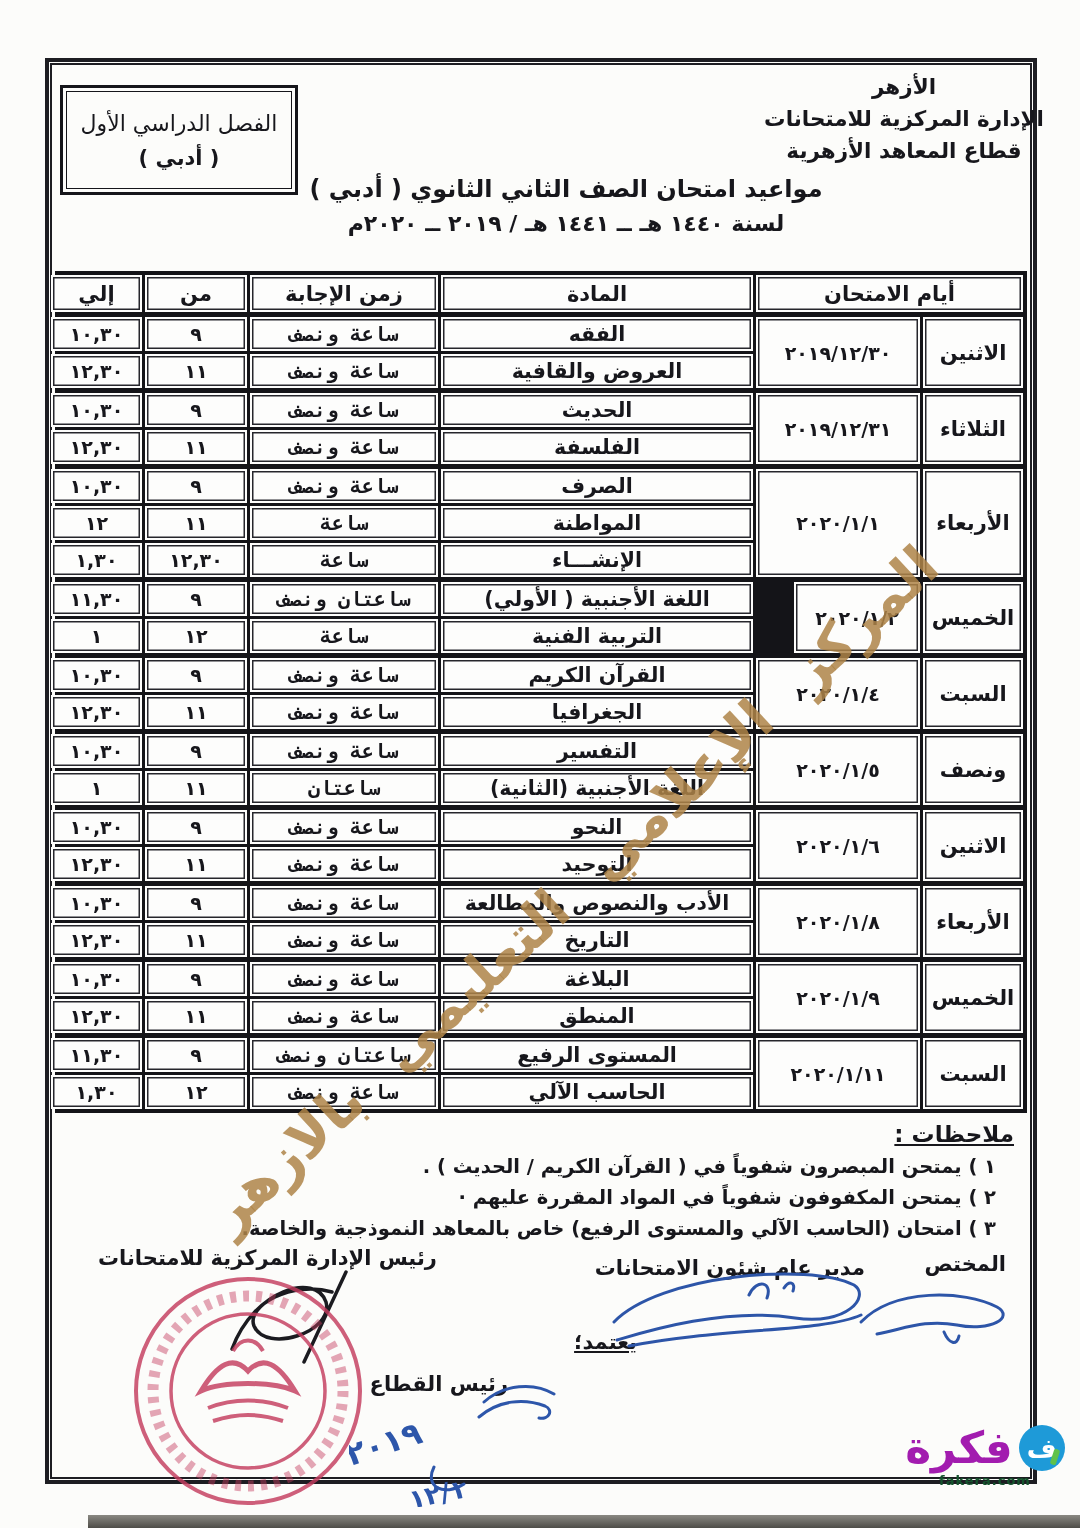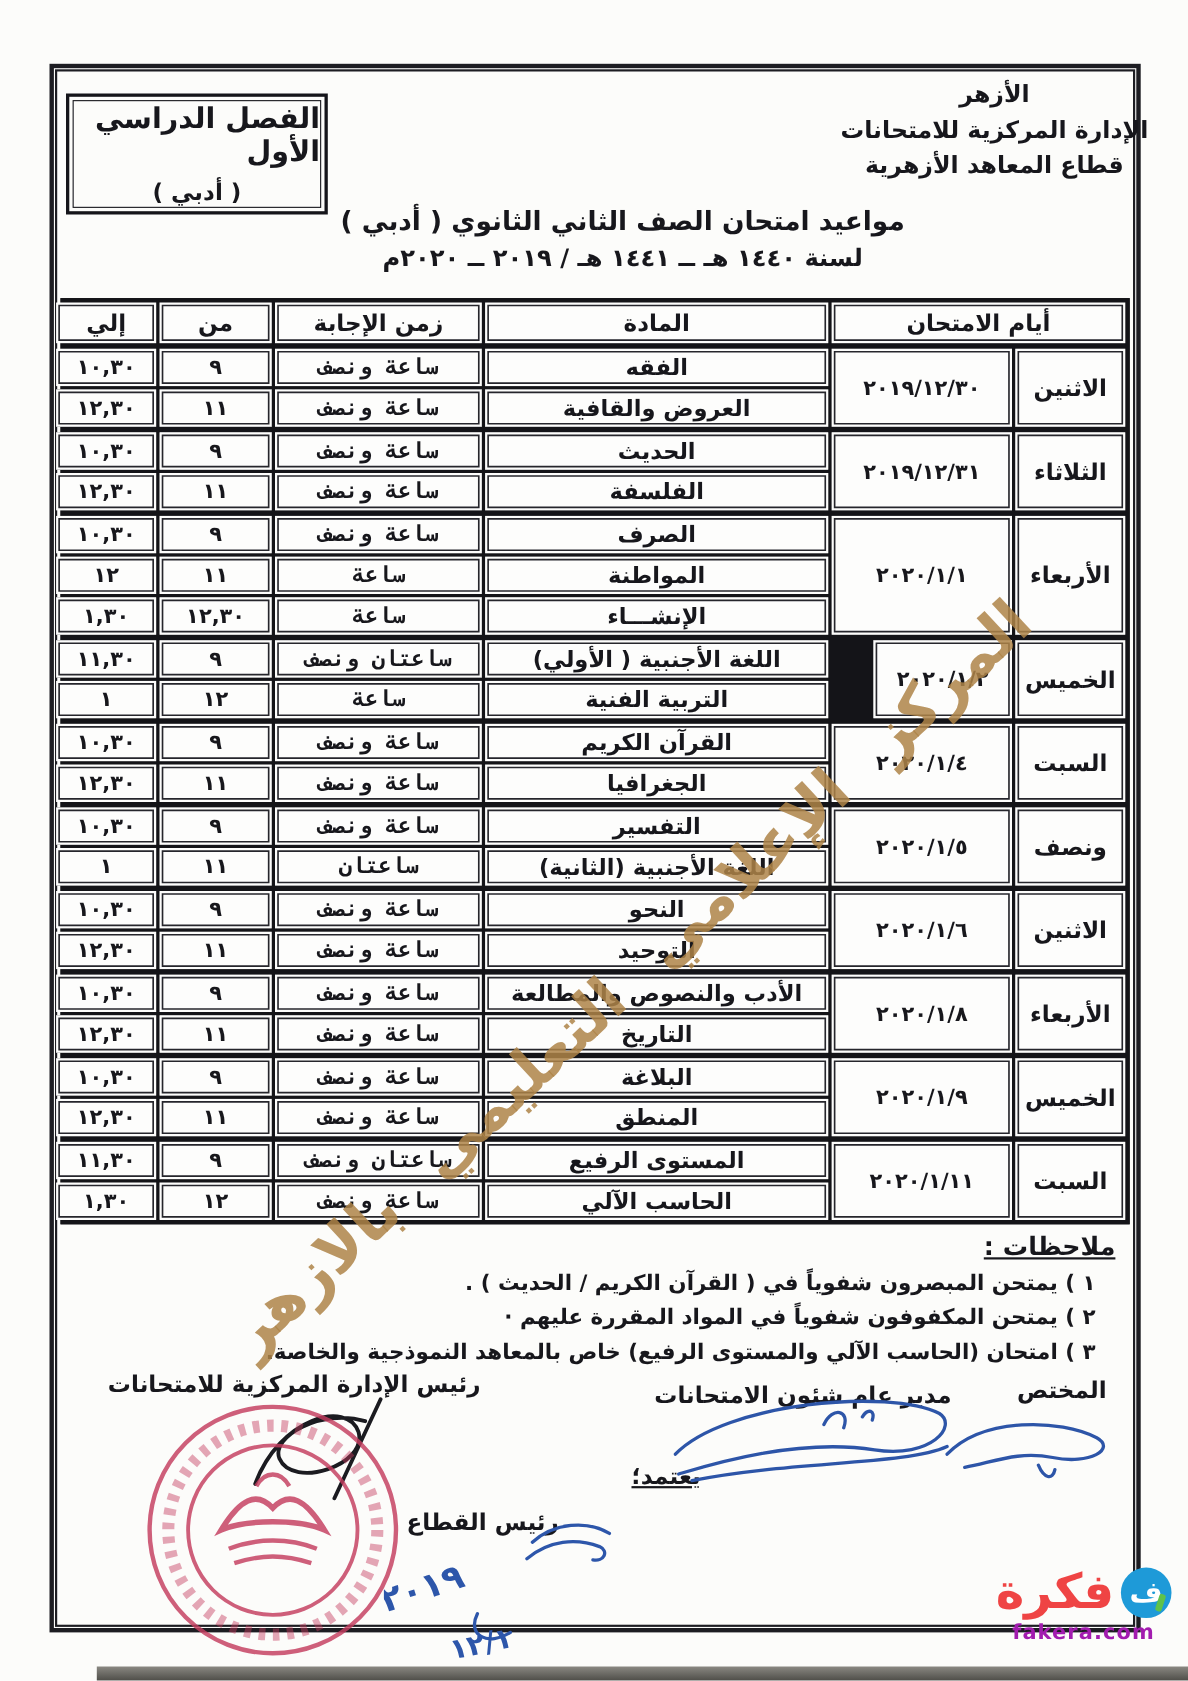--- a/index.html
+++ b/index.html
@@ -7,24 +7,24 @@
     position:relative;width:1080px;height:1528px;background:#fcfcfa;
     font-family:"DejaVu Sans", sans-serif;color:#17171c;overflow:hidden;direction:rtl;
   }
   
   .frame{position:absolute;left:45px;top:58px;width:984px;height:1418px;border:4px solid #1d1d22;}
   .frame-inner{position:absolute;inset:1px;border:2px solid #1d1d22;padding:0 2px;}
   
   .top-section{position:relative;height:206px;}
   .semester-box{position:absolute;left:6px;top:20px;width:232px;height:104px;border:3px solid #15151a;}
   .semester-box .inner{position:absolute;inset:3px;border:1px solid #15151a;display:flex;flex-direction:column;align-items:center;justify-content:center;gap:10px;}
-  .semester-box .l1{font-weight:bold;font-size:26px;}
+  .semester-box .l1{font-weight:normal;font-size:22px;}
   .semester-box .l2{font-weight:bold;font-size:21px;}
   .org{position:absolute;left:697px;top:6px;width:306px;text-align:center;font-weight:bold;font-size:21.5px;line-height:32px;}
-  .main-title{position:absolute;left:250px;top:110px;width:524px;text-align:center;margin-top:12px;}
+  .main-title{position:absolute;left:250px;top:110px;width:524px;text-align:center;}
   .main-title .t1{font-weight:bold;font-size:24px;}
   .main-title .t2{font-weight:bold;font-size:22px;margin-top:8px;}
   
   .table-wrap{margin:0 1px;background:#141418;border:4px solid #141418;display:flex;flex-direction:column;gap:5px;width:964px;}
   .hgrid,.day-block{display:grid;gap:3px;direction:rtl;}
   .hgrid{grid-template-columns:267px 312px 188px 102px 91px;grid-auto-rows:37px;}
   .day-block{grid-template-columns:100px 164px 312px 188px 102px 91px;grid-auto-rows:34px;}
   .cell{background:#fdfdfc;display:flex;align-items:center;justify-content:center;
         box-shadow:inset 0 0 0 2px #fdfdfc, inset 0 0 0 3.5px #26262c;
         font-weight:bold;text-align:center;}
@@ -52,22 +52,22 @@
     position:absolute;left:150px;top:812px;width:900px;height:104px;line-height:104px;
     transform:rotate(-43deg);transform-origin:center;
     font-size:56px;font-weight:bold;color:rgba(174,132,72,.85);
     word-spacing:26px;white-space:nowrap;text-align:center;direction:rtl;
     z-index:40;pointer-events:none;
   }
   .fakera{position:absolute;left:890px;top:1422px;width:190px;z-index:60;text-align:center;}
   .fakera .row{display:flex;align-items:center;justify-content:center;gap:6px;direction:rtl;}
   .fakera .ficon{width:46px;height:46px;border-radius:50%;background:#1e9ad8;color:#ffffff;display:flex;align-items:center;justify-content:center;font-size:26px;font-weight:bold;position:relative;flex:0 0 auto;}
   .fakera .ficon .tick{position:absolute;right:7px;bottom:6px;width:6px;height:16px;background:#5fc24a;transform:rotate(18deg);border-radius:2px;}
-  .fakera .fname{font-size:44px;font-weight:bold;color:#ef4444;}
-  .fakera .fdomain{font-size:19px;font-weight:bold;color:#a21caf;letter-spacing:1px;direction:ltr;}
+  .fakera .fname{font-size:44px;font-weight:bold;color:#a21caf;}
+  .fakera .fdomain{font-size:13px;font-weight:bold;color:#14532d;letter-spacing:1px;direction:ltr;}
   .bottom-strip{position:absolute;left:88px;right:0;bottom:0;height:13px;background:linear-gradient(#8a8882,#4e4d48);z-index:30;}
 </style>
 </head>
 <body>
 
 <div class="page">
 
   <div class="frame">
     <div class="frame-inner">
 

